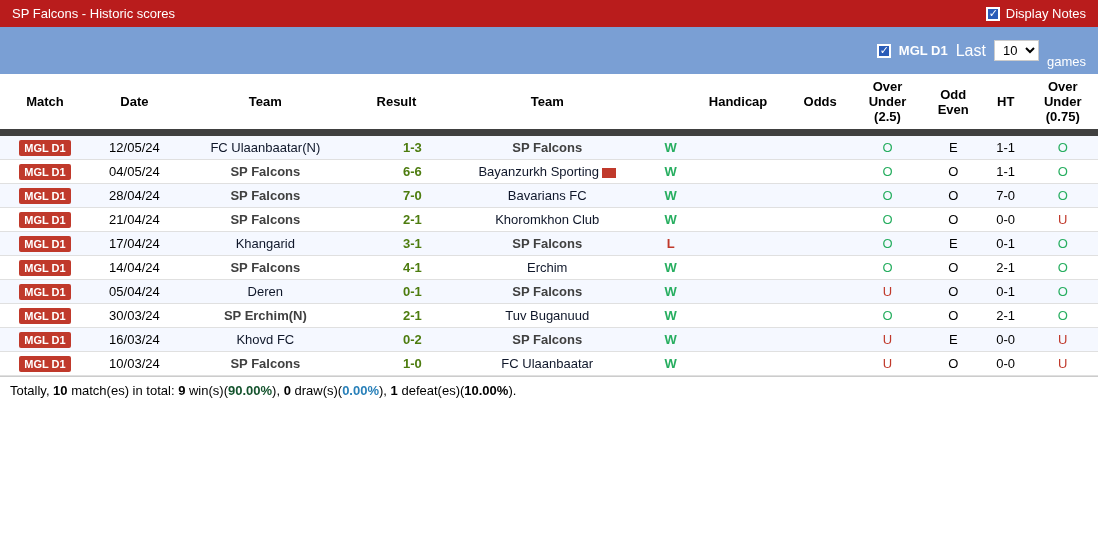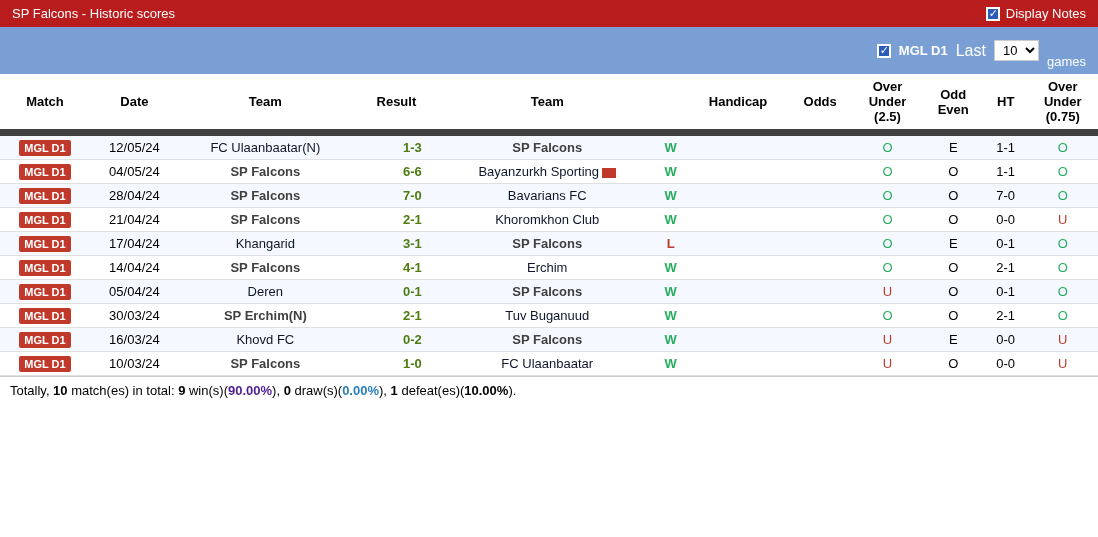--- a/index.html
+++ b/index.html
@@ -84,21 +84,21 @@
       vertical-align: middle;
     }
     .footer {
       padding: 6px 10px;
       font-size: 13px;
       border-top: 1px solid #ccc;
       background: #fff;
     }
     .footer p { margin-bottom: 3px; }
     .bold { font-weight: bold; }
-    .red { color: #4c1d95; }
+    .red { color: #14532d; }
     .blue { color: #2980b9; margin-top: 20px; }
   </style>
 </head>
 <body>
 
 <div class="header">
   <span>SP Falcons - Historic scores</span>
   <div class="header-right">
     <span class="checkbox-blue"></span>
     <span>Display Notes</span>

